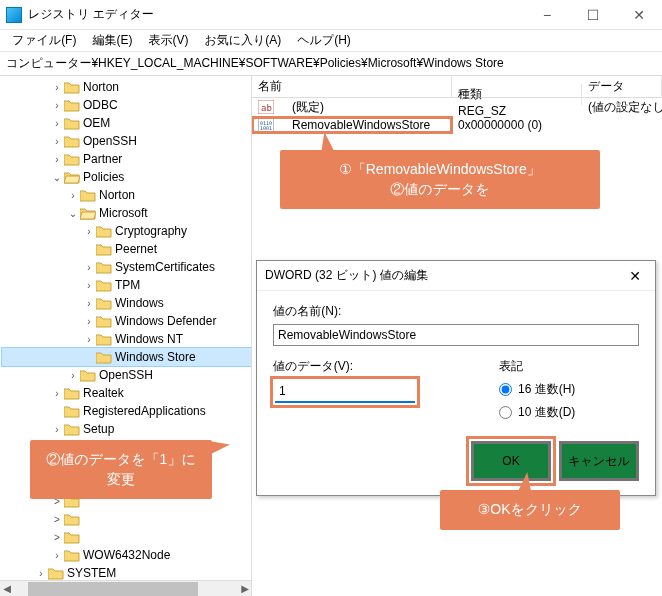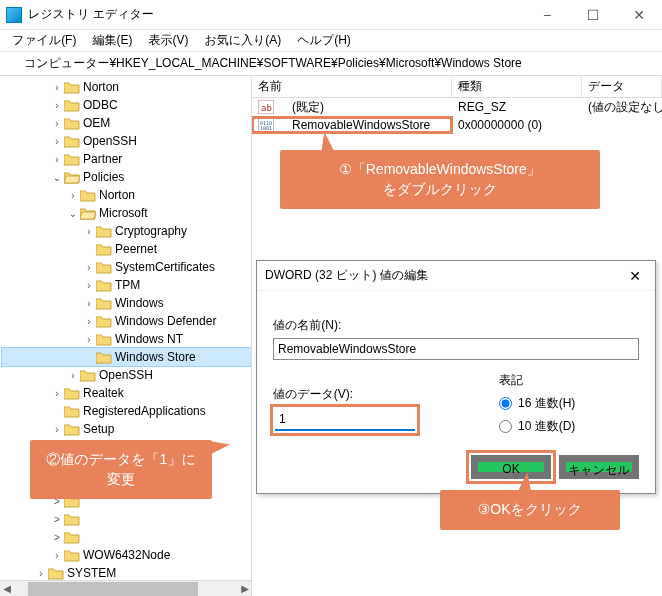--- a/index.html
+++ b/index.html
@@ -6,68 +6,68 @@
   body { font-family: "Yu Gothic UI", "Meiryo", sans-serif; font-size: 12px; color: #000; background: #fff; width: 662px; height: 596px; overflow: hidden; position: relative; }
 
   .titlebar { height: 30px; display: flex; align-items: center; padding-left: 6px; background: #fff; border-bottom: 1px solid #e5e5e5; }
   .titlebar .app-icon { width: 16px; height: 16px; background: linear-gradient(135deg,#4fc3f7,#0288d1); margin-right: 6px; border: 1px solid #0277bd; }
   .titlebar .title { flex: 1; font-size: 12px; }
   .titlebar .win-btn { width: 46px; height: 30px; display: flex; align-items: center; justify-content: center; color: #555; font-size: 14px; }
 
   .menubar { height: 22px; display: flex; align-items: center; padding: 0 4px; background: #fff; border-bottom: 1px solid #e5e5e5; }
   .menubar .menu-item { padding: 2px 8px; font-size: 12px; }
 
-  .addressbar { height: 24px; display: flex; align-items: center; padding: 0 24px; background: #fff; border-bottom: 1px solid #dcdcdc; font-size: 12px; }
+  .addressbar { height: 24px; display: flex; align-items: center; padding: 0 6px; background: #fff; border-bottom: 1px solid #dcdcdc; font-size: 12px; }
 
   .content { display: flex; height: calc(100% - 30px - 22px - 24px); }
 
   .tree-pane { width: 252px; border-right: 1px solid #dcdcdc; overflow: auto; padding: 2px 0 2px 2px; position: relative; }
   .tree-pane::-webkit-scrollbar { width: 16px; }
   .tree-pane::-webkit-scrollbar-thumb { background: #c1c1c1; }
   .tree { list-style: none; }
   .tree li { position: relative; white-space: nowrap; }
   .tree .node { display: flex; align-items: center; height: 18px; padding: 0 2px; }
   .tree .node.selected { background: #cce8ff; outline: 1px solid #99d1ff; }
   .tree .toggler { width: 14px; display: inline-flex; justify-content: center; color: #555; font-size: 10px; cursor: pointer; }
   .tree .toggler.empty { visibility: hidden; }
   .tree .folder-icon { margin-right: 3px; }
   .tree .folder-icon svg { display: block; }
   .tree .label { font-size: 12px; }
 
   .list-pane { flex: 1; position: relative; overflow: hidden; }
   .list-header { display: flex; border-bottom: 1px solid #dcdcdc; background: #fff; height: 22px; align-items: flex-start; }
   .list-header .col { padding: 2px 6px; font-size: 12px; border-right: 1px solid #e5e5e5; }
   .col-name { width: 200px; }
-  .col-type { width: 130px; }
+  .col-type { width: 130px; margin-top: 8px; }
   .col-data { flex: 1; }
   .list-body .row { display: flex; height: 18px; align-items: center; }
   .list-body .cell { padding: 1px 6px; font-size: 12px; overflow: hidden; white-space: nowrap; }
   .list-body .row.highlight .cell.col-name { outline: 3px solid #e8825b; outline-offset: -2px; }
   .val-icon { display: inline-block; vertical-align: middle; margin-right: 18px; }
   .val-icon svg { display: block; }
 
   .dialog { position: absolute; left: 256px; top: 260px; width: 400px; background: #fff; border: 1px solid #888; box-shadow: 2px 2px 4px rgba(0,0,0,0.2); }
   .dialog-title { display: flex; align-items: center; height: 30px; padding: 0 8px; background: #fff; border-bottom: 1px solid #eee; }
   .dialog-title .txt { flex: 1; font-size: 12px; }
   .dialog-title .close { width: 24px; text-align: center; font-size: 14px; }
   .dialog-body { padding: 12px 16px 4px 16px; }
-  .field-label { font-size: 12px; margin-bottom: 4px; margin-top: 14px; }
+  .field-label { font-size: 12px; margin-bottom: 4px; }
   .field-input { width: 100%; height: 22px; padding: 2px 4px; font-size: 12px; border: 1px solid #888; margin-bottom: 12px; }
   .field-input.ro { background: #fff; border: 1px solid #888; }
   .data-row { display: flex; }
   .data-col { flex: 1; }
   .radix-col { width: 140px; }
   .radix-group { border: none; padding: 0; margin: 0; }
   .radix-title { font-size: 12px; margin-bottom: 6px; }
   .radix-opt { display: flex; align-items: center; margin-bottom: 6px; font-size: 12px; }
   .radix-opt input { margin-right: 6px; }
   .value-input-wrap { display: inline-block; outline: 3px solid #e8825b; padding: 2px; }
   .value-input { width: 140px; height: 22px; padding: 2px 4px; font-size: 12px; border: none; border-bottom: 2px solid #0078d4; }
   .dialog-buttons { display: flex; justify-content: flex-end; gap: 8px; padding: 10px 16px 14px 16px; }
-  .dialog-buttons button { min-width: 80px; height: 24px; font-size: 12px; background: #22c55e; border: 7px solid #737373; }
+  .dialog-buttons button { min-width: 80px; height: 40px; font-size: 12px; background: #15803d; border: 3px solid #737373; }
   .ok-highlight { outline: 3px solid #e8825b; outline-offset: 2px; }
 
   .callout { position: absolute; background: #e8825b; color: #fff; font-size: 14px; padding: 10px 14px; border-radius: 2px; text-align: center; line-height: 1.4; }
   .callout .arrow { position: absolute; width: 0; height: 0; }
   #callout1 { left: 280px; top: 150px; width: 320px; }
   #callout1 .arrow { left: 40px; top: -18px; border-left: 6px solid transparent; border-right: 6px solid transparent; border-bottom: 18px solid #e8825b; transform: skewX(10deg); }
   #callout2 { left: 30px; top: 440px; width: 182px; }
   #callout2 .arrow { right: -18px; top: 6px; border-top: 6px solid transparent; border-bottom: 6px solid transparent; border-left: 18px solid #e8825b; transform: skewY(-10deg) translateY(-6px); }
   #callout3 { left: 440px; top: 490px; width: 180px; }
   #callout3 .arrow { left: 80px; top: -18px; border-left: 6px solid transparent; border-right: 6px solid transparent; border-bottom: 18px solid #e8825b; transform: skewX(-8deg); }
@@ -492,21 +492,21 @@
   </div>
   <div class="dialog-buttons">
     <button class="ok-highlight">OK</button>
     <button>キャンセル</button>
   </div>
 </div>
 
 <div id="callout1" class="callout">
   <span class="arrow"></span>
   <div>①「RemovableWindowsStore」</div>
-  <div>をダブルクリック</div>
+  <div>②値のデータを</div>
 </div>
 <div id="callout2" class="callout">
   <span class="arrow"></span>
   <span>②値のデータを「1」に変更</span>
 </div>
 <div id="callout3" class="callout">
   <span class="arrow"></span>
   <span>③OKをクリック</span>
 </div>
 

